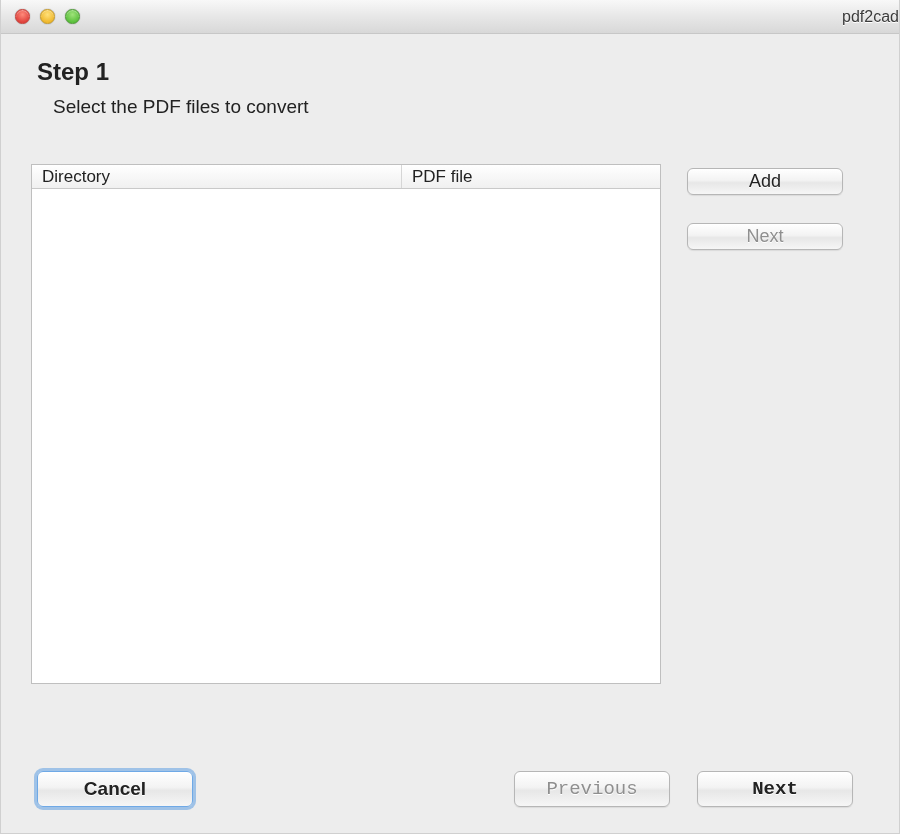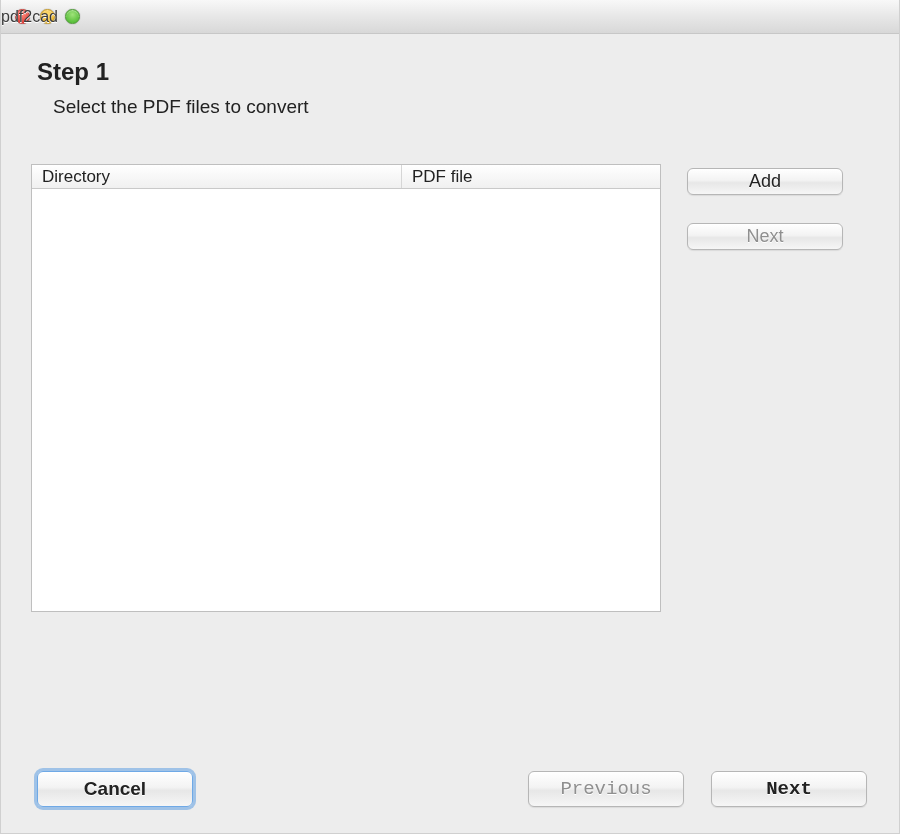--- a/index.html
+++ b/index.html
@@ -41,31 +41,31 @@
     height: 15px;
     border-radius: 50%;
     box-shadow: inset 0 1px 1px rgba(255,255,255,0.4), 0 0 1px rgba(0,0,0,0.6);
   }
   .light.red    { background: radial-gradient(circle at 50% 35%, #ff8a7a, #e0443e 70%); border:1px solid #c63a33;}
   .light.yellow { background: radial-gradient(circle at 50% 35%, #ffe07a, #f0b92e 70%); border:1px solid #c79a24;}
   .light.green  { background: radial-gradient(circle at 50% 35%, #9fe37a, #5cc13d 70%); border:1px solid #4a9a31;}
   .titlebar-title {
     position: absolute;
     left: 0; right: 0;
-    text-align: left;
+    text-align: right;
     font-size: 16px;
     color: #3b3b3b;
     text-shadow: 0 1px 0 #fff;
     font-weight: 400;
     pointer-events: none;
   }
   
   .content {
     flex: 1;
-    padding: 18px 26px 24px 30px;
+    padding: 18px 40px 24px 30px;
     display: flex;
     flex-direction: column;
   }
   .step-title {
     font-size: 24px;
     font-weight: bold;
     margin: 6px 6px 4px 6px;
   }
   .step-desc {
     font-size: 19px;
@@ -74,21 +74,21 @@
   .main-row {
     display: flex;
     flex-direction: row;
     margin-top: 46px;
     gap: 26px;
     flex: 1;
     min-height: 0;
   }
   .table-frame {
     width: 630px;
-    height: 448px;
+    height: 520px;
     background: #0ea5e9;
     border: 1px solid #bfbfbf;
     box-shadow: inset 0 1px 3px rgba(0,0,0,0.08);
     display: flex;
     flex-direction: column;
     overflow: hidden;
   }
   .table-header {
     height: 24px;
     background: linear-gradient(to bottom, #ffffff, #f0f0f0);

